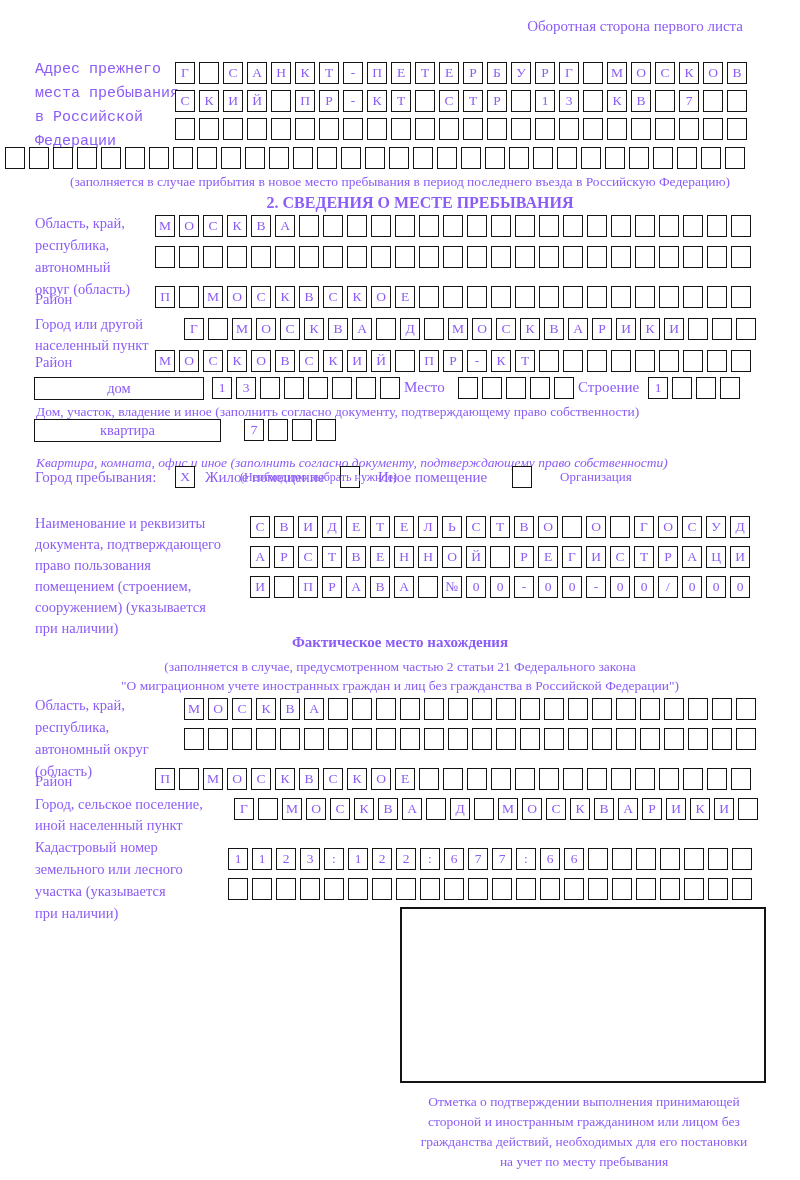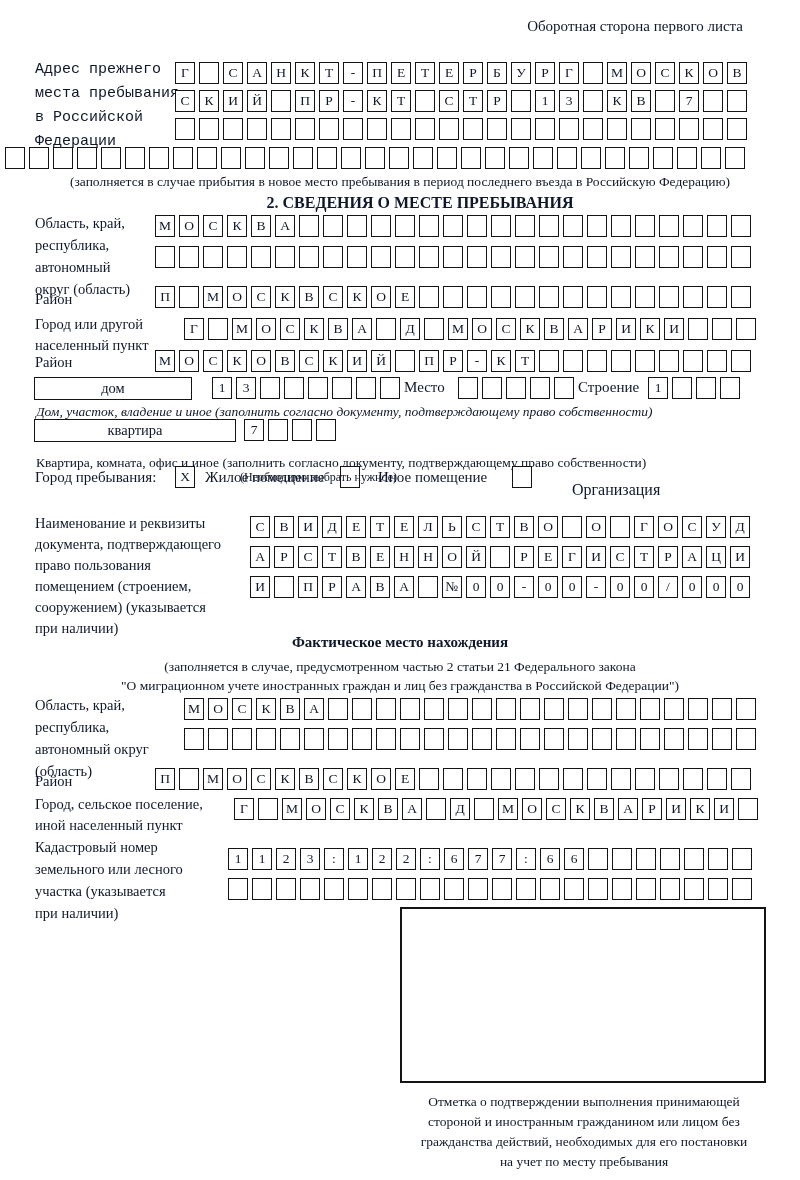--- a/index.html
+++ b/index.html
@@ -1,18 +1,18 @@
 <!DOCTYPE html>
 <html><head>
 <meta charset="utf-8">
 <style>
   html,body{margin:0;padding:0;background:#ffffff;}
   .page{
     position:relative;width:800px;height:1180px;background:#ffffff;
-    font-family:"Liberation Serif","DejaVu Serif",serif;color:#0f172a;
+    font-family:"Liberation Serif","DejaVu Serif",serif;color:#8b5cf6;
     overflow:hidden;
   }
   .abs{position:absolute;}
   .label{font-size:14.5px;line-height:22px;white-space:pre-line;}
   .label-lg{font-size:15px;line-height:24px;white-space:pre-line;}
   .note{font-size:13.5px;line-height:18px;white-space:pre-line;}
   .title{font-weight:bold;font-size:16px;}
   .center{left:0;width:800px;text-align:center;}
   .cellrow{display:flex;gap:4px;}
   .cell{
@@ -292,21 +292,21 @@
       <div class="cell"></div>
       <div class="cell"></div>
       <div class="cell"></div>
       <div class="cell"></div>
       <div class="cell"></div>
       <div class="cell"></div>
       <div class="cell"></div>
       <div class="cell"></div>
     </div>
 
-  <div class="abs widebox" style="left:34px;top:377px;width:158px;height:23px;">дом</div>
+  <div class="abs widebox" style="left:34px;top:377px;width:170px;height:23px;">дом</div>
   <div class="abs cellrow" style="left:212px;top:377px;">
       <div class="cell">1</div>
       <div class="cell">3</div>
       <div class="cell"></div>
       <div class="cell"></div>
       <div class="cell"></div>
       <div class="cell"></div>
       <div class="cell"></div>
       <div class="cell"></div>
     </div>
@@ -318,38 +318,38 @@
       <div class="cell"></div>
       <div class="cell"></div>
     </div>
   <div class="abs" style="left:578px;top:379px;font-size:15px;">Строение</div>
   <div class="abs cellrow" style="left:648px;top:377px;">
       <div class="cell">1</div>
       <div class="cell"></div>
       <div class="cell"></div>
       <div class="cell"></div>
     </div>
-  <div class="abs note" style="left:36px;top:403px;font-style:italic;">Дом, участок, владение и иное (заполнить согласно документу, подтверждающему право собственности)</div>
-
-  <div class="abs widebox" style="left:34px;top:419px;width:202px;height:23px;">квартира</div>
+  <div class="abs note" style="left:36px;top:403px;">Дом, участок, владение и иное (заполнить согласно документу, подтверждающему право собственности)</div>
+
+  <div class="abs widebox" style="left:34px;top:419px;width:187px;height:23px;">квартира</div>
   <div class="abs cellrow" style="left:244px;top:419px;">
       <div class="cell">7</div>
       <div class="cell"></div>
       <div class="cell"></div>
       <div class="cell"></div>
     </div>
-  <div class="abs note" style="left:36px;top:454px;">Квартира, комната, офис и иное (заполнить согласно документу, подтверждающему право собственности)</div>
+  <div class="abs note" style="left:36px;top:454px;font-style:italic;">Квартира, комната, офис и иное (заполнить согласно документу, подтверждающему право собственности)</div>
 
   <div class="abs" style="left:35px;top:469px;font-size:15px;">Город пребывания:</div>
   <div class="abs cell" style="left:175px;top:466px;">X</div>
   <div class="abs" style="left:205px;top:469px;font-size:15px;">Жилое помещение</div>
   <div class="abs cell" style="left:340px;top:466px;"></div>
   <div class="abs" style="left:378px;top:469px;font-size:15px;">Иное помещение</div>
   <div class="abs cell" style="left:512px;top:466px;"></div>
-  <div class="abs" style="left:572px;top:469px;font-size:16px;margin-top:12px;">Организация</div>
+  <div class="abs" style="left:560px;top:469px;font-size:13px;">Организация</div>
   <div class="abs note" style="left:240px;top:468px;font-size:12px;">(Необходимо выбрать нужное)</div>
 
   <div class="abs label" style="left:35px;top:513px;line-height:21px;">Наименование и реквизиты
 документа, подтверждающего
 право пользования
 помещением (строением,
 сооружением) (указывается
 при наличии)</div>
   <div class="abs cellrow" style="left:250px;top:516px;">
       <div class="cell">С</div>

